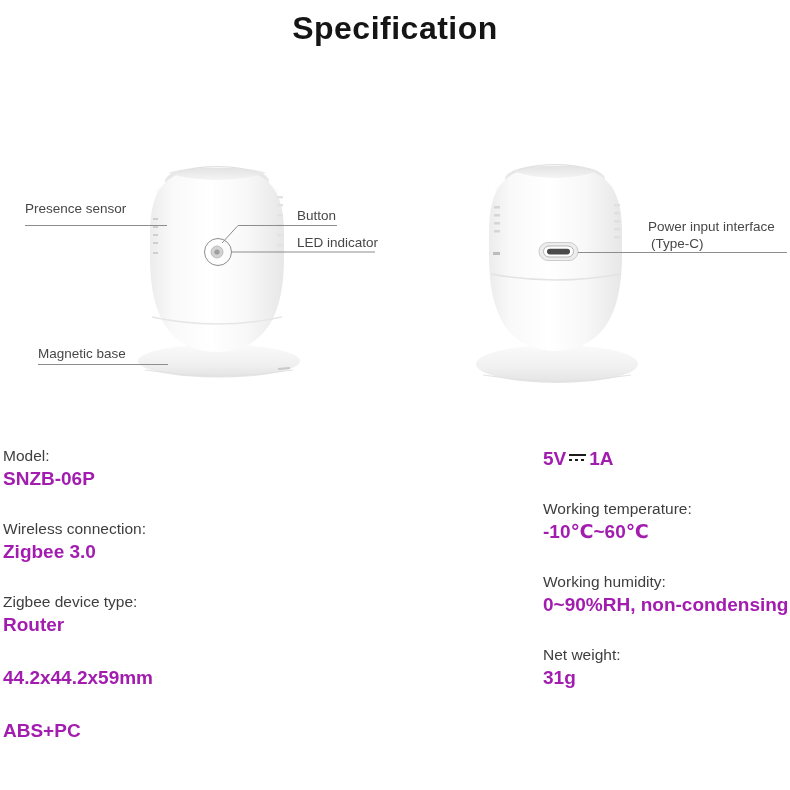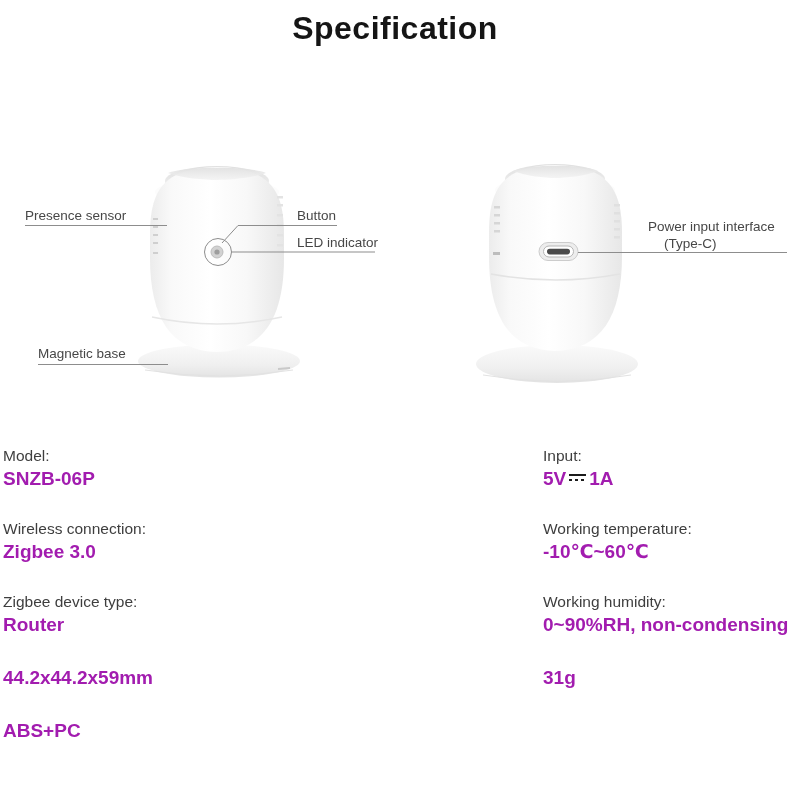--- a/index.html
+++ b/index.html
@@ -25,21 +25,21 @@
     position: absolute;
     top: 0; left: 0;
   }
   .callout {
     position: absolute;
     font-size: 13.5px;
     line-height: 17px;
     color: #474747;
     white-space: nowrap;
   }
-  .callout-line2 { margin-left: 16px; }
+  .callout-line2 { margin-left: 3px; }
   .specs-col {
     position: absolute;
     top: 446px;
     display: flex;
     flex-direction: column;
     gap: 28px;
   }
   .specs-left  { left: 3px; }
   .specs-right { left: 543px; }
   .spec-label {
@@ -170,21 +170,21 @@
 
     <g stroke="#8d8d8d" stroke-width="1" fill="none">
       <path d="M25,225.5 H167"></path>
       <path d="M222,243 L238,225.5 L337,225.5"></path>
       <path d="M231.5,252 H375"></path>
       <path d="M38,364.5 H168"></path>
       <path d="M578,252.5 H787"></path>
     </g>
   </svg>
 
-  <div class="callout" style="left:25px;  top:207px;">Presence sensor</div>
+  <div class="callout" style="left:25px;  top:200px;">Presence sensor</div>
   <div class="callout" style="left:297px; top:207px;">Button</div>
   <div class="callout" style="left:297px; top:234px;">LED indicator</div>
   <div class="callout" style="left:38px;  top:345px;text-align:center;">Magnetic base</div>
   <div class="callout" style="left:648px; top:218px;">
     <div>Power input interface</div>
     <div class="callout-line2">(Type-C)</div>
   </div>
 
   <div class="specs-col specs-left">
     <div>
@@ -202,29 +202,29 @@
     <div>
       <div class="spec-value">44.2x44.2x59mm</div>
     </div>
     <div>
       <div class="spec-value">ABS+PC</div>
     </div>
   </div>
 
   <div class="specs-col specs-right">
     <div>
-      <div class="spec-label">Input:</div>
       <div class="spec-value"><span>5V</span><span class="dc-symbol"><span class="dc-solid"></span><span class="dc-dash"></span></span><span>1A</span></div>
     </div>
     <div>
       <div class="spec-label">Working temperature:</div>
       <div class="spec-value">-10℃~60℃</div>
     </div>
     <div>
       <div class="spec-label">Working humidity:</div>
       <div class="spec-value">0~90%RH, non-condensing</div>
     </div>
     <div>
+      <div class="spec-label">Net weight:</div>
       <div class="spec-value">31g</div>
     </div>
   </div>
 
 </div>
 
 </body></html>

